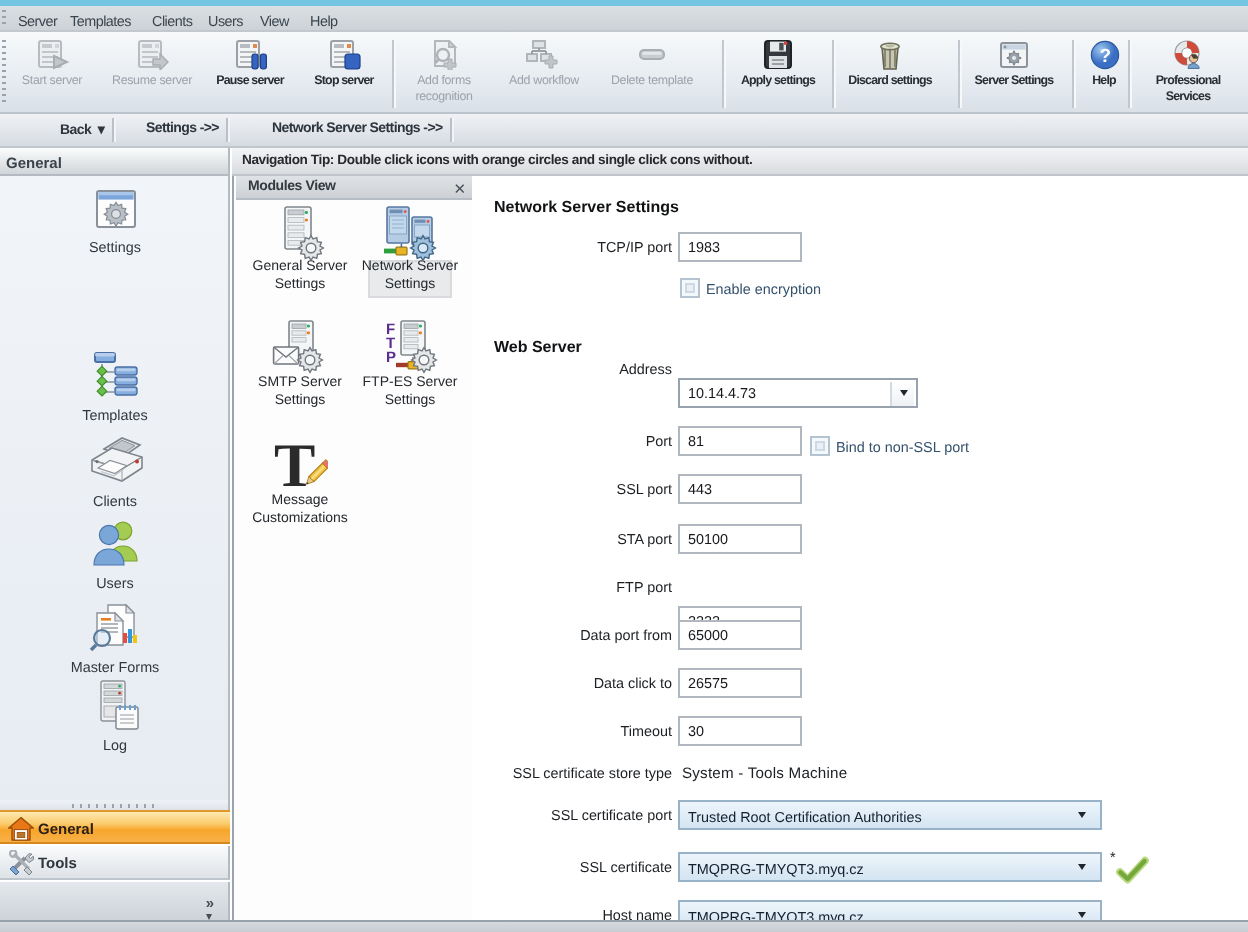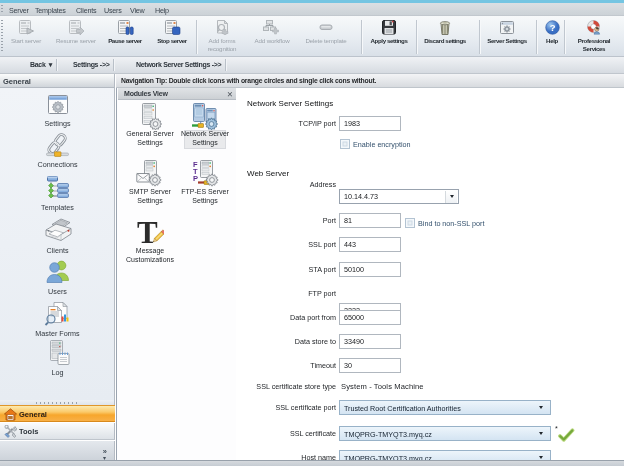--- a/index.html
+++ b/index.html
@@ -44,21 +44,21 @@
 #modtitle { position:absolute; left:1px; top:0; width:118px; height:12px; background:linear-gradient(#e0e3e6,#ccd0d4); border-bottom:1px solid #b7bdc4; }
 #modtitle span { position:absolute; left:6px; top:2px; font-size:7px; font-weight:bold; letter-spacing:-0.2px; color:#33393f; }
 #modtitle .x { position:absolute; left:auto; right:3px; top:1.5px; font-size:7.5px; font-weight:normal; letter-spacing:0; color:#4a5158; }
 #modicons { position:absolute; left:1px; top:12px; width:118px; height:360px; background:#fdfdfe; }
 .mitem { position:absolute; width:56px; text-align:center; font-size:7px; color:#24282c; line-height:8.5px; }
 .mitem .ic { display:block; margin:0 auto; }
 .msel { position:absolute; background:#e9eaec; border:1px solid #d8dade; }
 
 
 #main { left:237px; top:88px; width:387px; height:371px; background:#fff; }
-.h1 { position:absolute; left:10px; font-size:8px; font-weight:normal; color:#101214; }
+.h1 { position:absolute; left:10px; font-size:8px; font-weight:bold; color:#101214; }
 .flabel { position:absolute; width:96px; text-align:right; font-size:7.2px; color:#1c1f23; }
 .fval { position:absolute; font-size:7.2px; color:#1c1f23; }
 .inp { position:absolute; left:102px; width:62px; height:15px; background:#fff; border:1px solid #b0b7bf; font-size:7.2px; color:#17191c; line-height:13px; padding-left:4px; }
 .combo { position:absolute; left:102px; width:120px; height:15px; background:#fff; border:1px solid #98a2ae; }
 .combo .txt { position:absolute; left:4px; top:2px; font-size:7.2px; color:#17191c; }
 .combo .btn { position:absolute; right:1px; top:1px; width:12px; height:11.5px; background:linear-gradient(#ffffff,#eef1f4); border-left:1px solid #d5dade; }
 .arr { position:absolute; width:0; height:0; border-left:2.5px solid transparent; border-right:2.5px solid transparent; border-top:3.5px solid #20262c; }
 .ddl { position:absolute; left:102px; width:212px; height:15px; background:linear-gradient(#edf5fb,#d4e4f2); border:1px solid #98b2c8; }
 .ddl .txt { position:absolute; left:4px; top:2.5px; font-size:7.2px; color:#13202e; }
 .cb { position:absolute; width:10px; height:10px; background:#eaf0f5; border:1px solid #b3c3d2; box-shadow:inset 0 0 0 1.5px #f4f8fb, inset 0 0 0 2.5px #cdd9e4; }
@@ -212,33 +212,20 @@
   <div id="sidebar" class="abs">
     <div class="sbitem" style="top:5px;"><svg class="ic" width="24" height="24" viewBox="0 0 24 24">
           <rect x="2.5" y="2.5" width="19" height="18" rx="1" fill="#fdfdfd" stroke="#8a9099"></rect>
           <rect x="3.2" y="3.2" width="17.6" height="3.6" fill="#7da7dc"></rect>
           <rect x="3.2" y="3.2" width="17.6" height="1.4" fill="#a8c6ea"></rect>
           <g fill="#b9bfc6" stroke="#858c94" stroke-width="0.6">
             <path d="M12 8.2 l1 1.6 1.8-.6 .2 1.9 1.9.2 -.6 1.8 1.6 1 -1.6 1 .6 1.8 -1.9.2 -.2 1.9 -1.8-.6 -1 1.6 -1-1.6 -1.8.6 -.2-1.9 -1.9-.2 .6-1.8 -1.6-1 1.6-1 -.6-1.8 1.9-.2 .2-1.9 1.8.6 Z"></path>
           </g>
           <circle cx="12" cy="14" r="2.2" fill="#dde1e5" stroke="#858c94" stroke-width="0.6"></circle>
         </svg>Settings</div>
-    <div class="sbitem" style="top:45px;"><svg class="ic" width="25" height="25" viewBox="0 0 25 25">
-          <g fill="none" stroke="#878e96" stroke-width="2.8">
-            <rect x="11.6" y="1.2" width="7.2" height="11.5" rx="3.4" transform="rotate(38 15.2 7)"></rect>
-            <rect x="5.2" y="9.2" width="7.2" height="11.5" rx="3.4" transform="rotate(38 8.8 15)"></rect>
-          </g>
-          <g fill="none" stroke="#eef0f2" stroke-width="1.1">
-            <rect x="11.6" y="1.2" width="7.2" height="11.5" rx="3.4" transform="rotate(38 15.2 7)"></rect>
-            <rect x="5.2" y="9.2" width="7.2" height="11.5" rx="3.4" transform="rotate(38 8.8 15)"></rect>
-          </g>
-          <rect x="1.5" y="20" width="22" height="2.6" rx="1.2" fill="#d8dbde" stroke="#9aa1a8" stroke-width="0.6"></rect>
-          <rect x="9.5" y="18.8" width="6.5" height="4.6" rx="0.6" fill="#f0b429" stroke="#b07f12" stroke-width="0.6"></rect>
-          <line x1="12.7" y1="18.8" x2="12.7" y2="16.5" stroke="#9aa1a8" stroke-width="0.8"></line>
-        </svg>Connections</div>
     <div class="sbitem" style="top:87px;"><svg class="ic" width="26" height="26" viewBox="0 0 26 26">
           <path d="M6 7 v14 h6 M6 11 h6 M6 16 h6 M6 21 h6" fill="none" stroke="#8a9199" stroke-width="0.8"></path>
           <rect x="2.5" y="1.5" width="10" height="4.5" rx="1" fill="#86aede" stroke="#4a6fa5"></rect>
           <rect x="2.5" y="1.5" width="10" height="1.8" rx="0.9" fill="#b7cfec"></rect>
           <g fill="#6abf4b" stroke="#3d8f27" stroke-width="0.6">
             <path d="M6 8.2 l2.4 2.4 -2.4 2.4 -2.4 -2.4 Z"></path>
             <path d="M6 13.2 l2.4 2.4 -2.4 2.4 -2.4 -2.4 Z"></path>
             <path d="M6 18.2 l2.4 2.4 -2.4 2.4 -2.4 -2.4 Z"></path>
           </g>
           <g fill="#86aede" stroke="#4a6fa5" stroke-width="0.7">
@@ -445,22 +432,22 @@
     <div class="cb" style="left:168px;top:130px;"></div>
     <div class="cblabel" style="left:181px;top:131px;">Bind to non-SSL port</div>
     <div class="flabel" style="left:3px;top:152px;">SSL port</div>
     <div class="inp" style="top:149px;">443</div>
     <div class="flabel" style="left:3px;top:177px;">STA port</div>
     <div class="inp" style="top:174px;">50100</div>
     <div class="flabel" style="left:3px;top:201px;">FTP port</div>
     <div class="inp" style="top:215px;">2222</div>
     <div class="flabel" style="left:3px;top:225px;">Data port from</div>
     <div class="inp" style="top:222px;">65000</div>
-    <div class="flabel" style="left:3px;top:249px;">Data store to</div>
-    <div class="inp" style="top:246px;">33490</div>
+    <div class="flabel" style="left:3px;top:249px;">Data click to</div>
+    <div class="inp" style="top:246px;">26575</div>
     <div class="flabel" style="left:3px;top:273px;">Timeout</div>
     <div class="inp" style="top:270px;">30</div>
     <div class="flabel" style="left:3px;top:294px;">SSL certificate store type</div>
     <div class="fval" style="left:104px;top:294px;font-size:7.6px;letter-spacing:0.1px;">System - Tools Machine</div>
     <div class="flabel" style="left:3px;top:315px;">SSL certificate port</div>
     <div class="ddl" style="top:312px;">
       <div class="txt">Trusted Root Certification Authorities</div>
       <div class="arr" style="right:7px;top:5px;"></div>
     </div>
     <div class="flabel" style="left:3px;top:341px;">SSL certificate</div>

